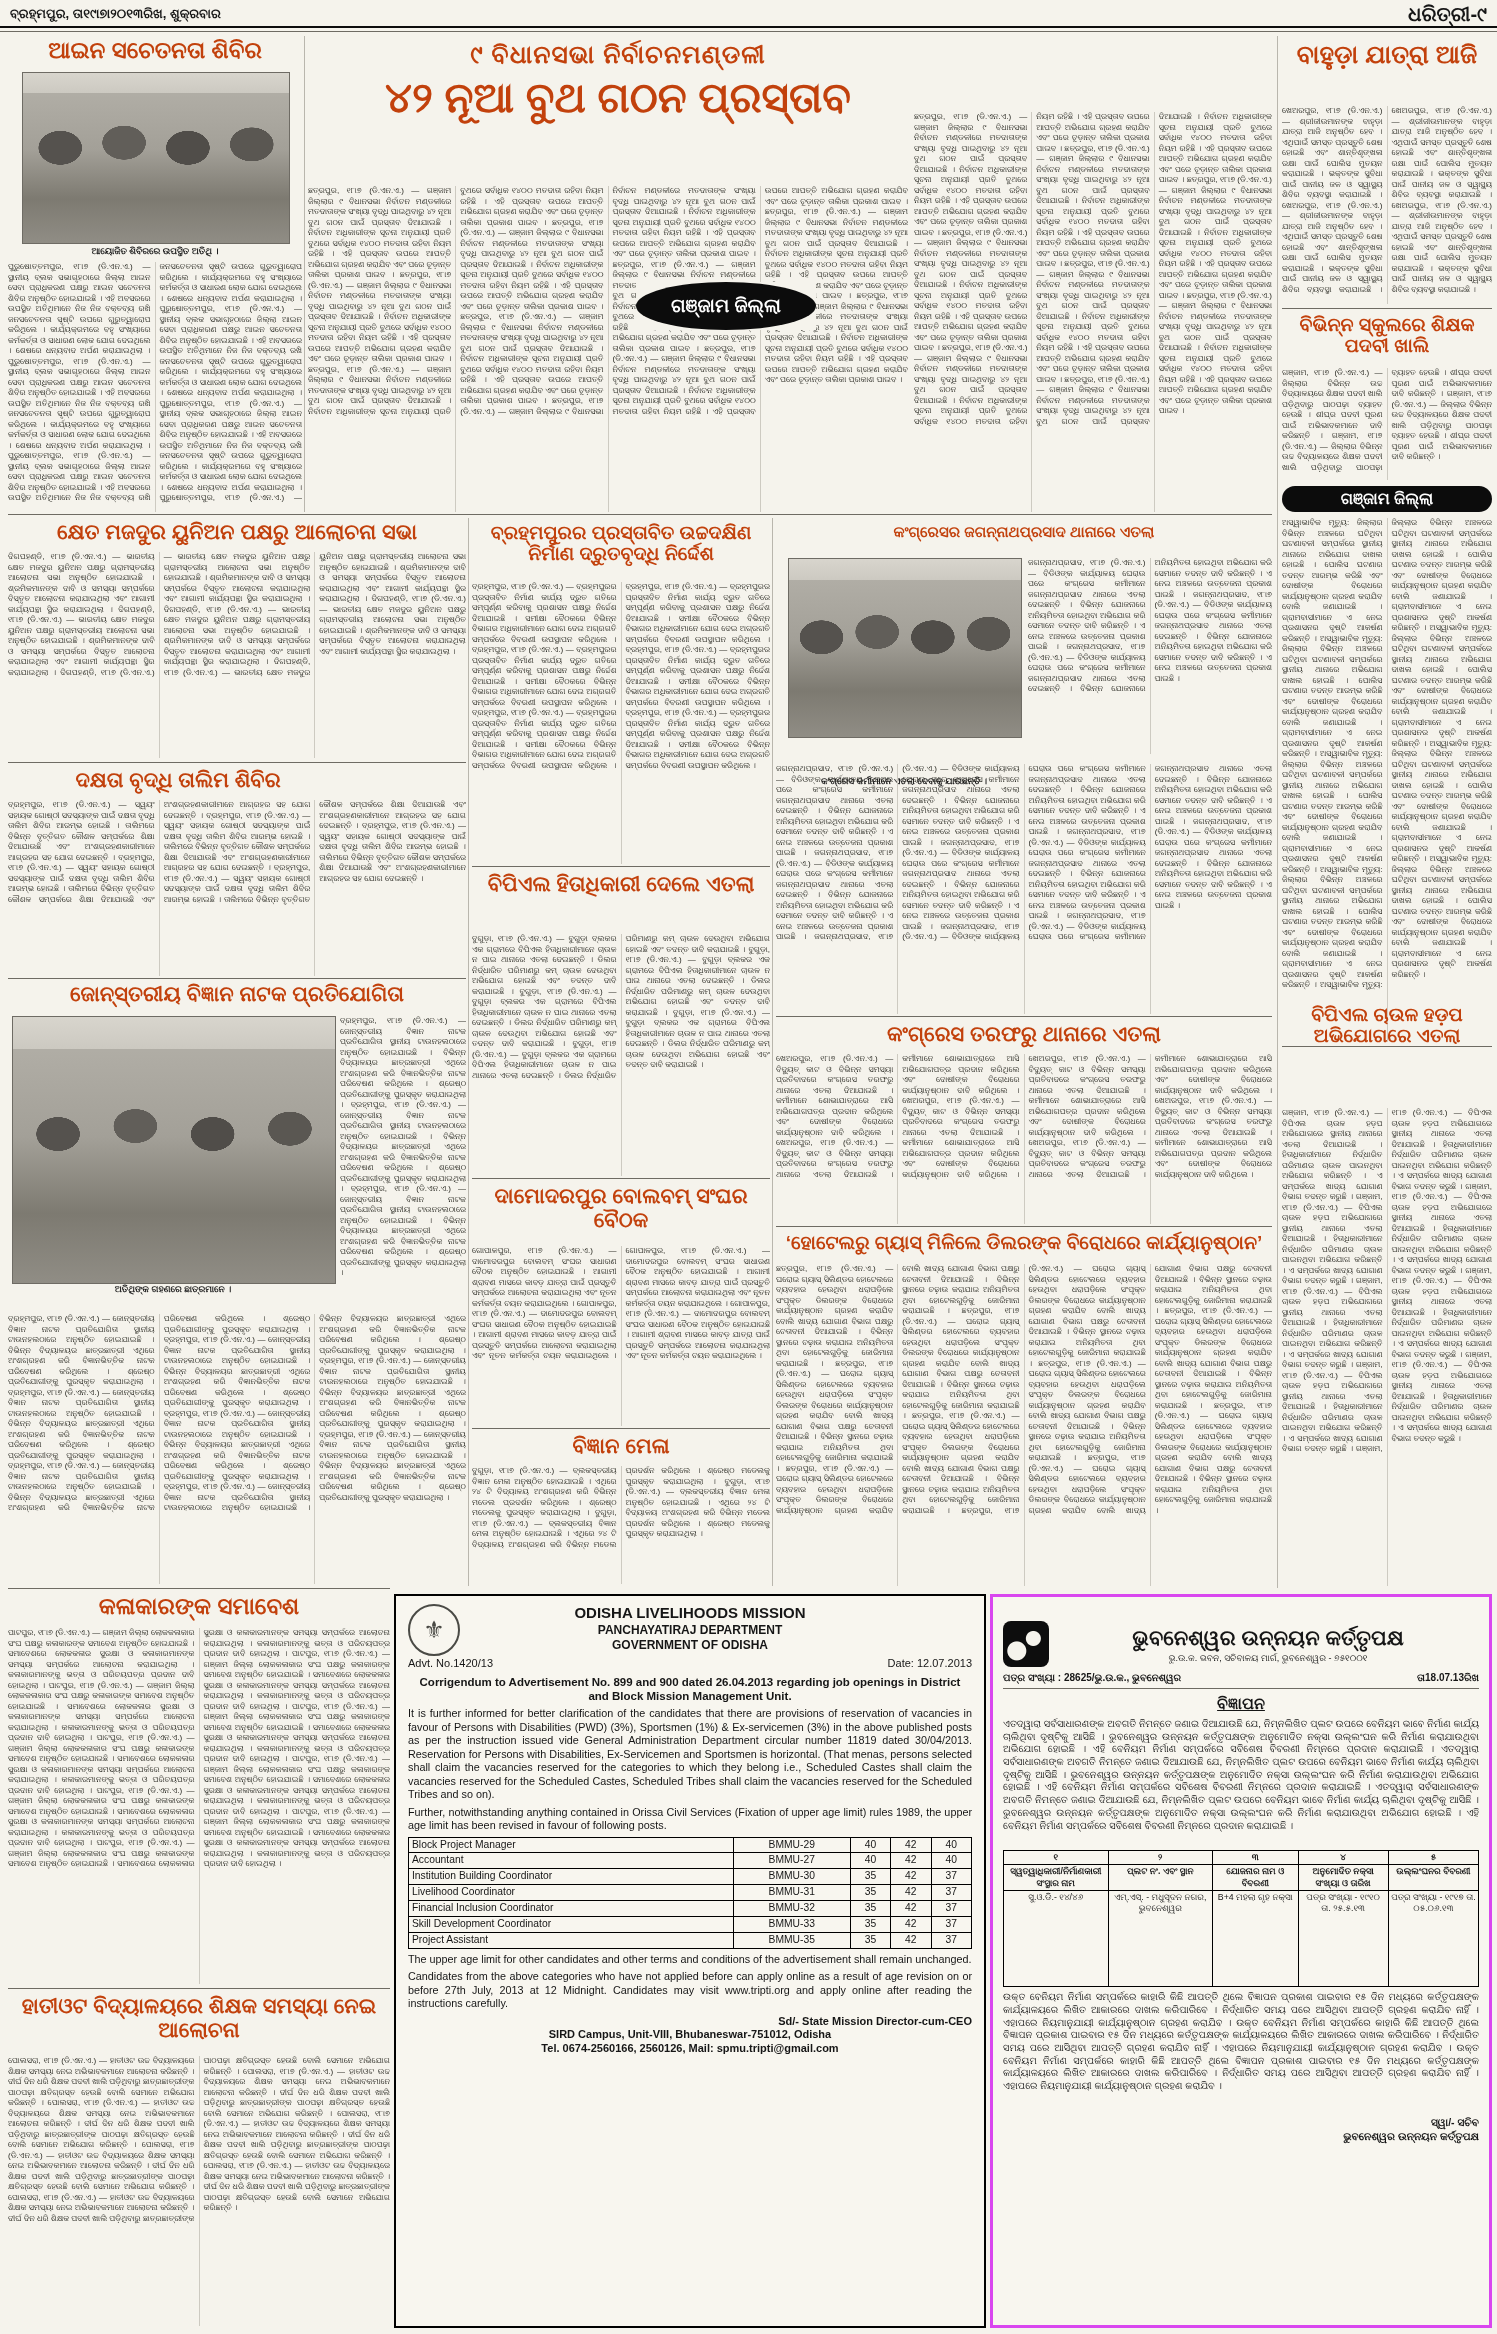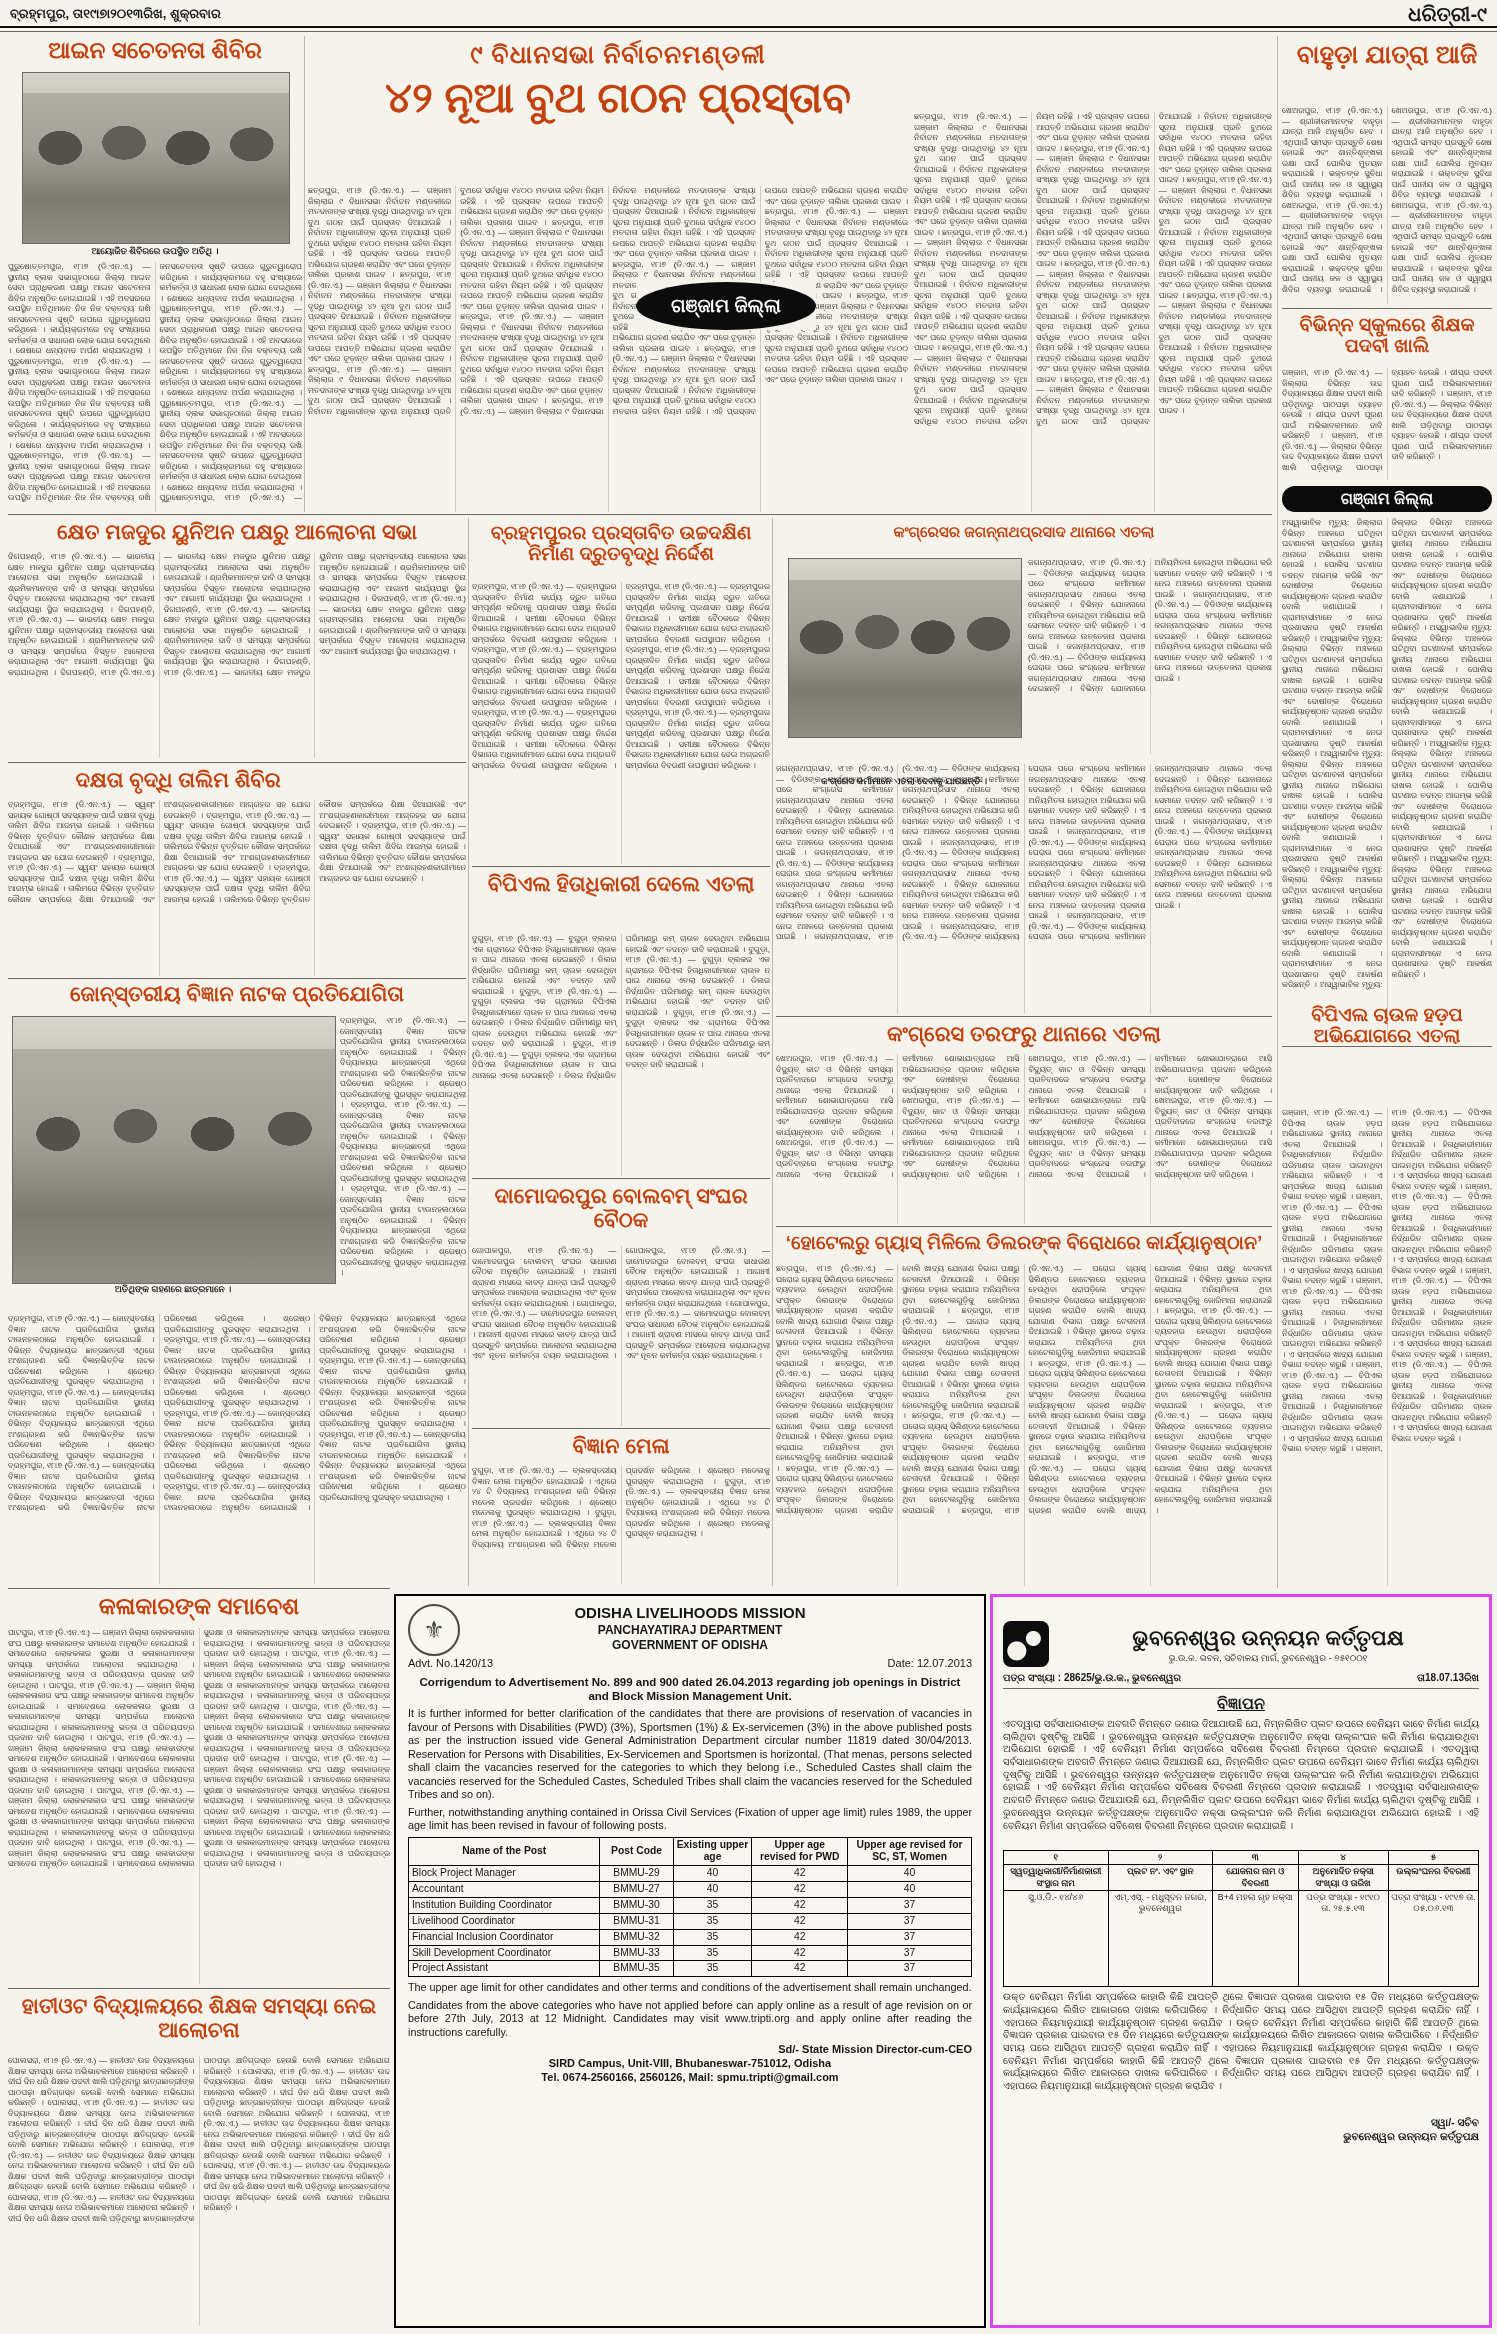--- a/index.html
+++ b/index.html
@@ -150,27 +150,20 @@
     </div>
     <div class="metarow">
       <span>Advt. No.1420/13</span>
       <span>Date: 12.07.2013</span>
     </div>
     <div class="subject">Corrigendum to Advertisement No. 899 and 900 dated 26.04.2013 regarding job openings in District and Block Mission Management Unit.</div>
     <p>It is further informed for better clarification of the candidates that there are provisions of reservation of vacancies in favour of Persons with Disabilities (PWD) (3%), Sportsmen (1%) &amp; Ex-servicemen (3%) in the above published posts as per the instruction issued vide General Administration Department circular number 11819 dated 30/04/2013. Reservation for Persons with Disabilities, Ex-Servicemen and Sportsmen is horizontal. (That menas, persons selected shall claim the vacancies reserved for the categories to which they belong i.e., Scheduled Castes shall claim the vacancies reserved for the Scheduled Castes, Scheduled Tribes shall claim the vacancies reserved for the Scheduled Tribes and so on).</p>
     <p>Further, notwithstanding anything contained in Orissa Civil Services (Fixation of upper age limit) rules 1989, the upper age limit has been revised in favour of following posts.</p>
     <table>
       <tbody>
-          <tr>
-        <th style="width:34%;">Name of the Post</th>
-        <th style="width:13%;">Post Code</th>
-        <th style="width:14%;">Existing upper age</th>
-        <th style="width:17%;">Upper age revised for PWD</th>
-        <th style="width:22%;">Upper age revised for SC, ST, Women</th>
-      </tr>
       <tr>
         <td>Block Project Manager</td>
             <td class="num">BMMU-29</td>
             <td class="num">40</td>
             <td class="num">42</td>
             <td class="num">40</td>
       </tr>
       <tr>
         <td>Accountant</td>
             <td class="num">BMMU-27</td>

